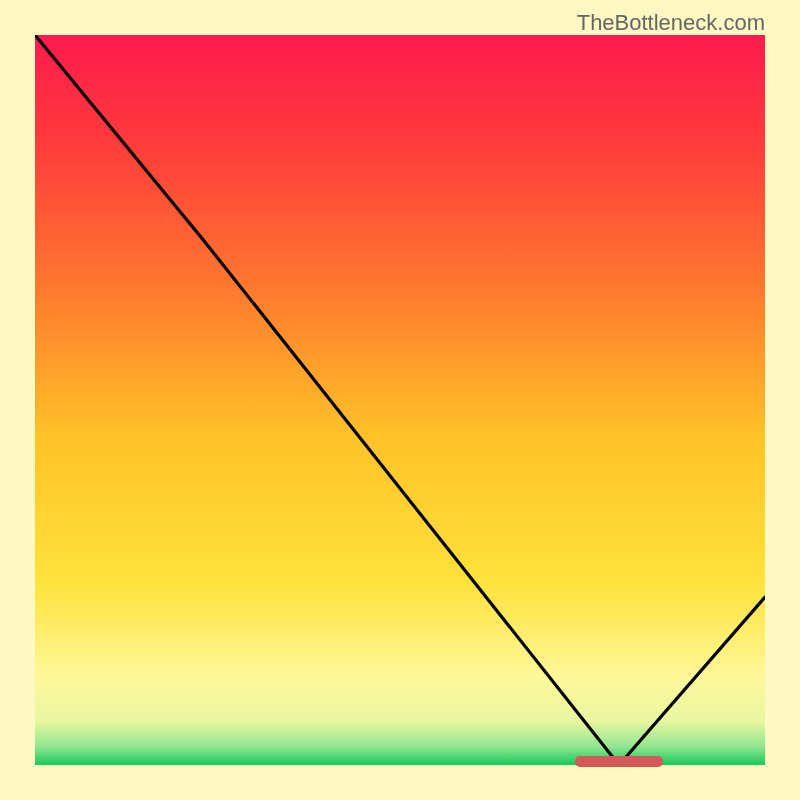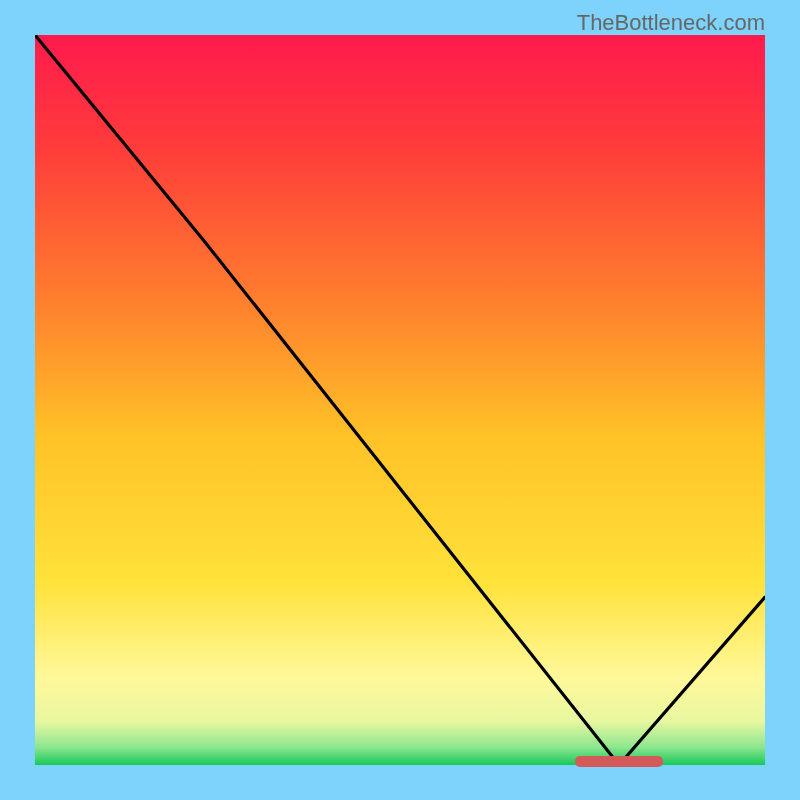--- a/index.html
+++ b/index.html
@@ -1,21 +1,21 @@
 <!DOCTYPE html>
 <html><head>
 <meta charset="utf-8">
 <style>
   * { margin: 0; padding: 0; box-sizing: border-box; }
   html, body { width: 800px; height: 800px; overflow: hidden; background: #000; font-family: Arial, sans-serif; }
   .chart-container {
     position: relative;
     width: 800px;
     height: 800px;
-    background: #7dd3fc;
+    background: #fef9c3;
   }
   .plot-area {
     position: absolute;
     left: 35px;
     top: 35px;
     width: 730px;
     height: 730px;
   }
   .gradient-bg {
     position: absolute;

